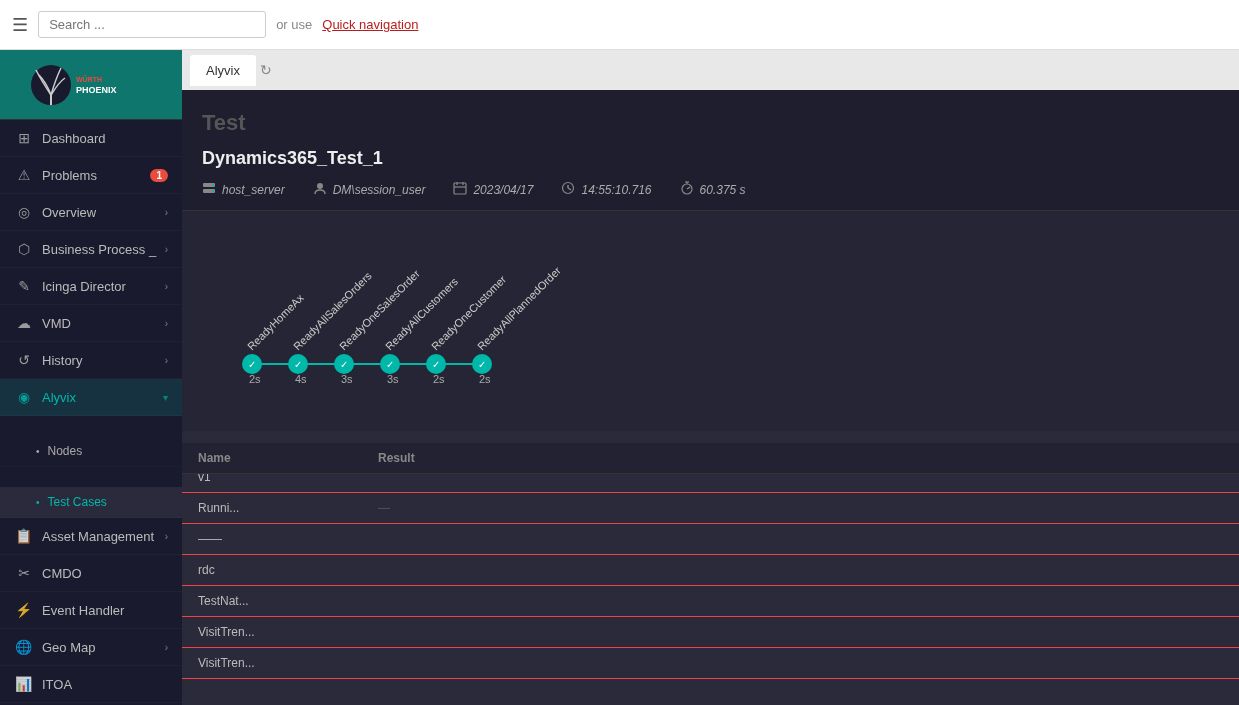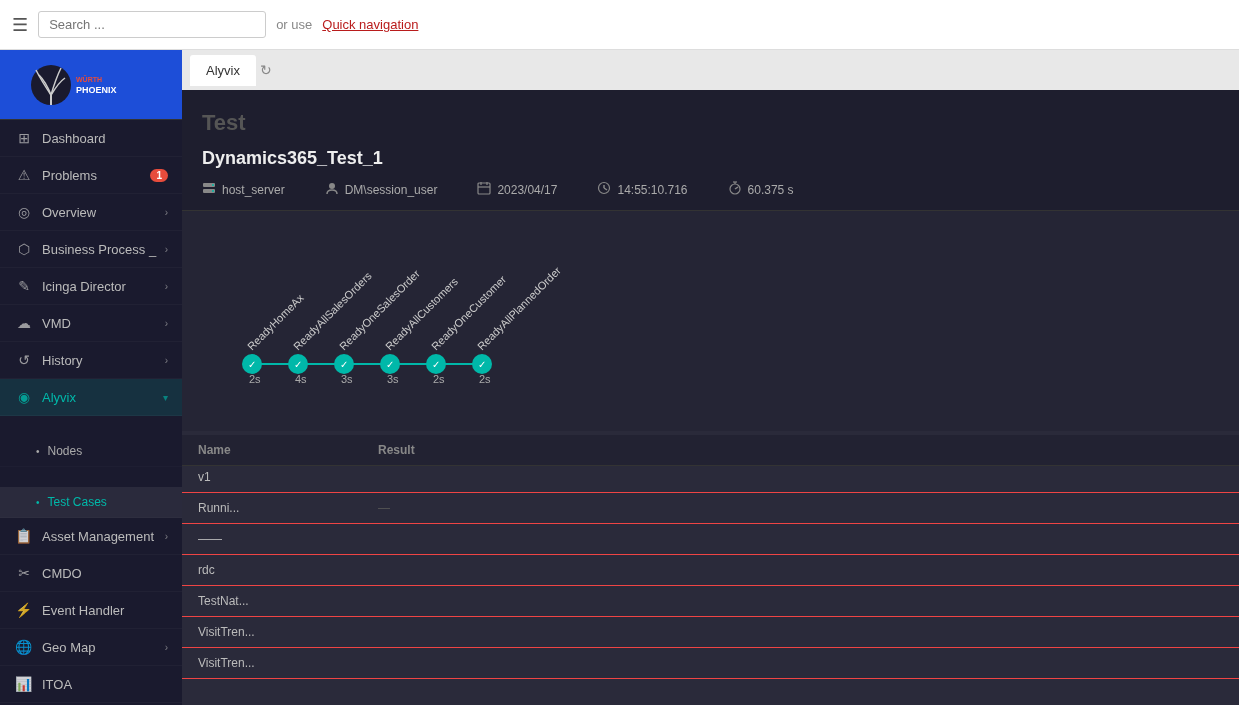--- a/index.html
+++ b/index.html
@@ -38,21 +38,21 @@
     .sidebar {
       width: 182px;
       background: #1a1a2e;
       flex-shrink: 0;
       display: flex;
       flex-direction: column;
       overflow-y: auto;
     }
     .sidebar-logo {
       height: 70px;
-      background: #1d4ed8;
+      background: #0f766e;
       display: flex;
       align-items: center;
       justify-content: center;
       padding: 10px;
       border-bottom: 1px solid #333;
     }
     .logo-svg { width: 140px; height: 50px; }
 
     .sidebar-item {
       display: flex;
@@ -129,22 +129,23 @@
     .report-panel {
       background: #1e1e2e;
       padding: 12px 20px;
       border-bottom: 1px solid #333;
       flex-shrink: 0;
     }
     .report-label { font-size: 11px; color: #888; margin-bottom: 4px; }
     .report-title { font-size: 18px; color: #eee; font-weight: 600; margin-bottom: 12px; }
     .report-meta {
       display: flex;
-      gap: 40px;
+      gap: 28px;
       flex-wrap: wrap;
+      font-style: italic;
     }
     .report-meta-item {
       display: flex;
       align-items: center;
       gap: 6px;
       font-size: 12px;
       color: #aaa;
     }
     .report-meta-item .meta-icon { color: #888; font-size: 13px; }
 
@@ -163,21 +164,21 @@
       background: #2a2a3a;
       overflow-y: auto;
     }
 
     .table-header-row {
       display: flex;
       padding: 8px 16px;
       background: #222232;
       border-bottom: 1px solid #333;
       position: sticky;
-      top: 4px;
+      top: 12px;
     }
 
     .table-col-header {
       font-size: 12px;
       color: #888;
       font-weight: 600;
     }
 
     .table-row {
       display: flex;

